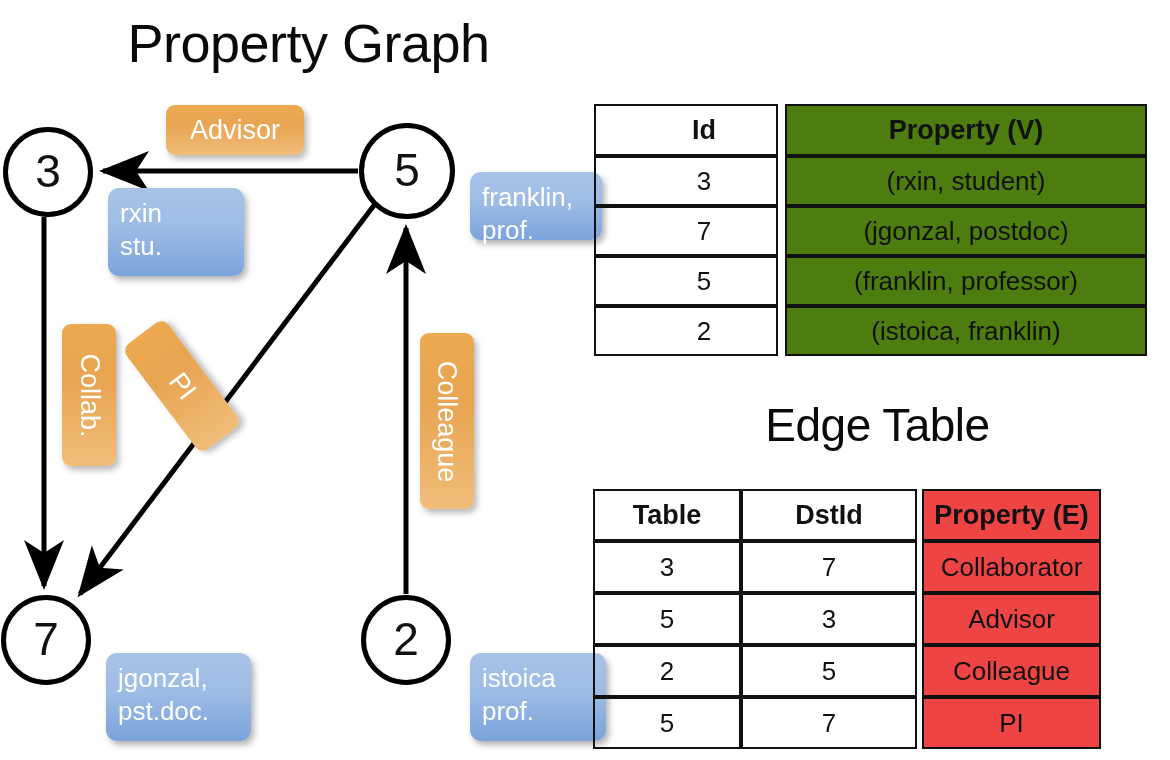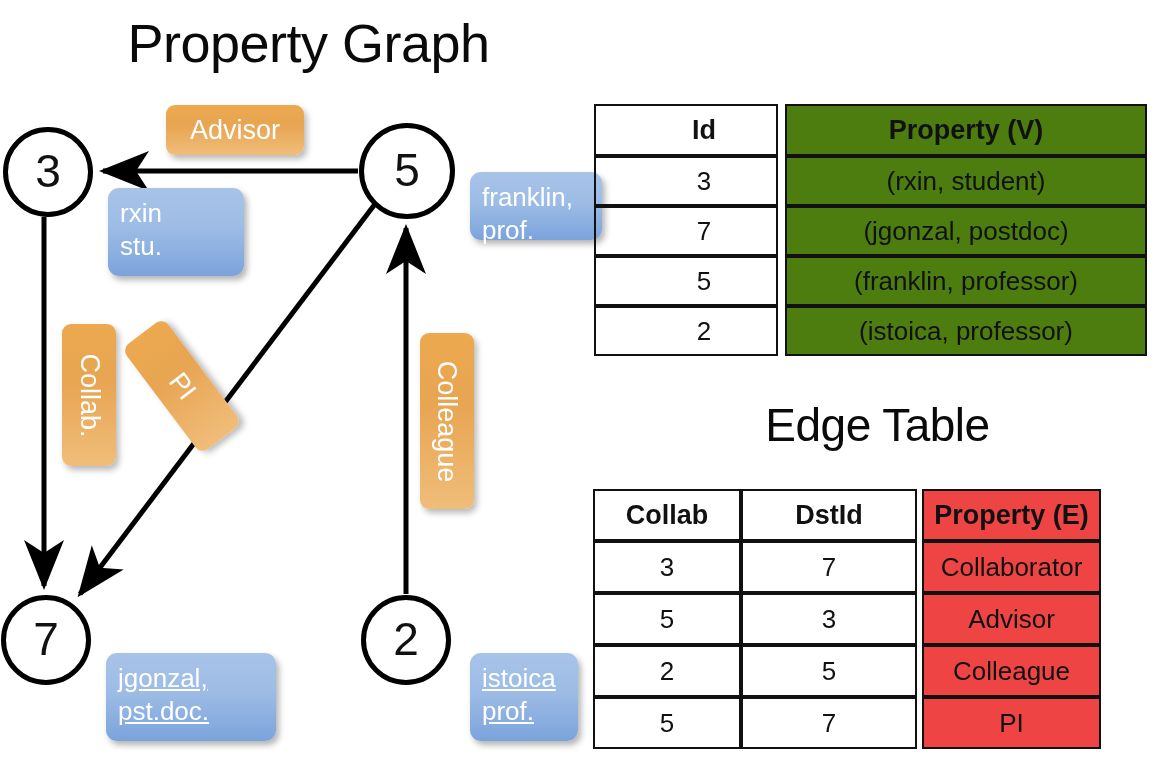--- a/index.html
+++ b/index.html
@@ -38,22 +38,22 @@
   
   .vprop{
     position:absolute;border-radius:11px;box-sizing:border-box;
     background:linear-gradient(to bottom,#a8c3e8 0%,#9dbce5 45%,#7ba3dc 100%);
     box-shadow:3px 4px 6px rgba(0,0,0,0.30);
     color:#fff;padding:9px 12px 6px 12px;
     font-size:26px;line-height:1.27;margin-left:46px;
   }
   #vprop-rxin{left:62px;top:188px;width:136px;height:88px;}
   #vprop-franklin{left:424px;top:172px;width:132px;height:68px;}
-  #vprop-jgonzal{left:60px;top:653px;width:170px;height:88px;text-decoration:underline;}
-  #vprop-istoica{left:424px;top:653px;width:108px;height:88px;text-decoration:underline;}
+  #vprop-jgonzal{left:60px;top:653px;width:145px;height:88px;}
+  #vprop-istoica{left:424px;top:653px;width:136px;height:88px;}
 
   
   .eprop{
     position:absolute;border-radius:9px;box-sizing:border-box;
     background:linear-gradient(to bottom,#eca94f 0%,#e8a552 40%,#f0bd7a 100%);
     box-shadow:3px 4px 6px rgba(0,0,0,0.28);
     color:#fff;font-size:27px;line-height:1;
     display:flex;align-items:center;justify-content:center;
   }
   #eprop-advisor{left:166px;top:105px;width:138px;height:50px;}
@@ -183,29 +183,29 @@
         <td class="c-prop">(jgonzal, postdoc)</td>
       </tr>
       <tr>
         <td class="c-id">5</td>
         <td class="gap"></td>
         <td class="c-prop">(franklin, professor)</td>
       </tr>
       <tr>
         <td class="c-id">2</td>
         <td class="gap"></td>
-        <td class="c-prop">(istoica, professor)</td>
+        <td class="c-prop">(istoica, franklin)</td>
       </tr>
     </tbody>
   </table>
 
   <table class="grid" id="edge-table">
     <tbody>
       <tr class="head">
-        <th class="c-src">Collab</th>
+        <th class="c-src">Table</th>
         <th class="c-dst">DstId</th>
         <td class="gap"></td>
         <th class="c-prop">Property (E)</th>
       </tr>
       <tr>
         <td class="c-src">3</td>
         <td class="c-dst">7</td>
         <td class="gap"></td>
         <td class="c-prop">Collaborator</td>
       </tr>

